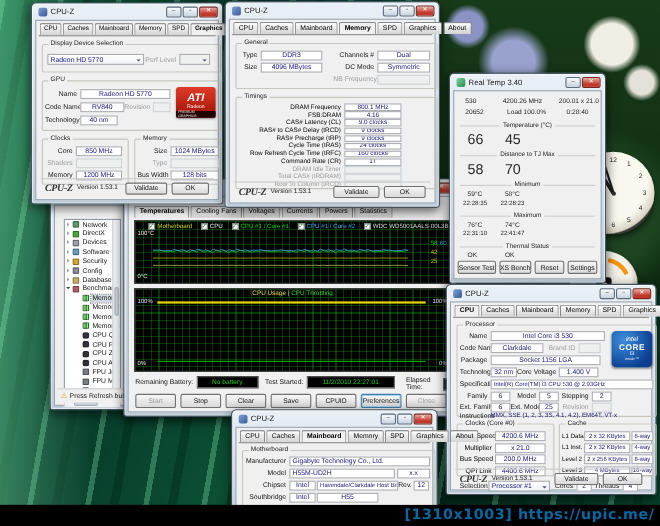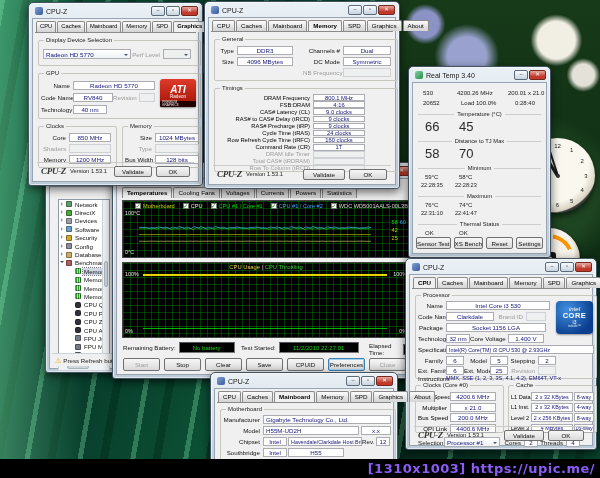--- a/index.html
+++ b/index.html
@@ -16,21 +16,21 @@
  background:
   radial-gradient(circle 36px at 79% 15%,#f1eee4 0 52%,rgba(241,238,228,0) 72%),
   radial-gradient(circle 24px at 92% 28%,#e4e2d8 0 45%,rgba(228,226,216,0) 70%),
   radial-gradient(circle 46px at 36% 21%,#99a2ce 0 42%,rgba(153,162,206,0) 70%),
   radial-gradient(circle 28px at 16% 9%,#8a93c4 0 48%,rgba(138,147,196,0) 72%),
   radial-gradient(circle 24px at 58% 38%,#7d88b8 0 40%,rgba(125,136,184,0) 66%),
   radial-gradient(ellipse 120px 100px at 66% 72%,#1e4522 0 55%,rgba(30,69,34,0) 80%),
   linear-gradient(#173a19,#0d2c12);}
 #watermark-bar{position:absolute;left:0;top:459px;width:600px;height:19px;background:#000;
  display:flex;align-items:center;justify-content:flex-end;padding-right:5px;z-index:100;}
-#watermark-bar span{color:#8b5cf6;font-size:13px;font-weight:bold;letter-spacing:.5px;font-family:"DejaVu Sans",sans-serif;}
+#watermark-bar span{color:#0369a1;font-size:13px;font-weight:bold;letter-spacing:.5px;font-family:"DejaVu Sans",sans-serif;}
 
 
 #gadget-clock{position:absolute;left:520px;top:138px;width:75px;height:75px;border-radius:50%;
  background:radial-gradient(circle at 40% 35%,#faf7ee 0 58%,#d8d2c2 72%,#3a3a3a 74%,#111 100%);
  box-shadow:0 3px 6px rgba(0,0,0,.6);z-index:5;}
 .clock-num{position:absolute;font-size:6px;color:#222;transform:translate(-50%,-50%);}
 .clock-num:nth-of-type(1){left:50%;top:11%;} .clock-num:nth-of-type(2){left:69%;top:16%;}
 .clock-num:nth-of-type(3){left:83%;top:31%;} .clock-num:nth-of-type(4){left:88%;top:50%;}
 .clock-num:nth-of-type(5){left:83%;top:69%;} .clock-num:nth-of-type(6){left:69%;top:84%;}
 .clock-num:nth-of-type(7){left:50%;top:89%;} .clock-num:nth-of-type(8){left:31%;top:84%;}

